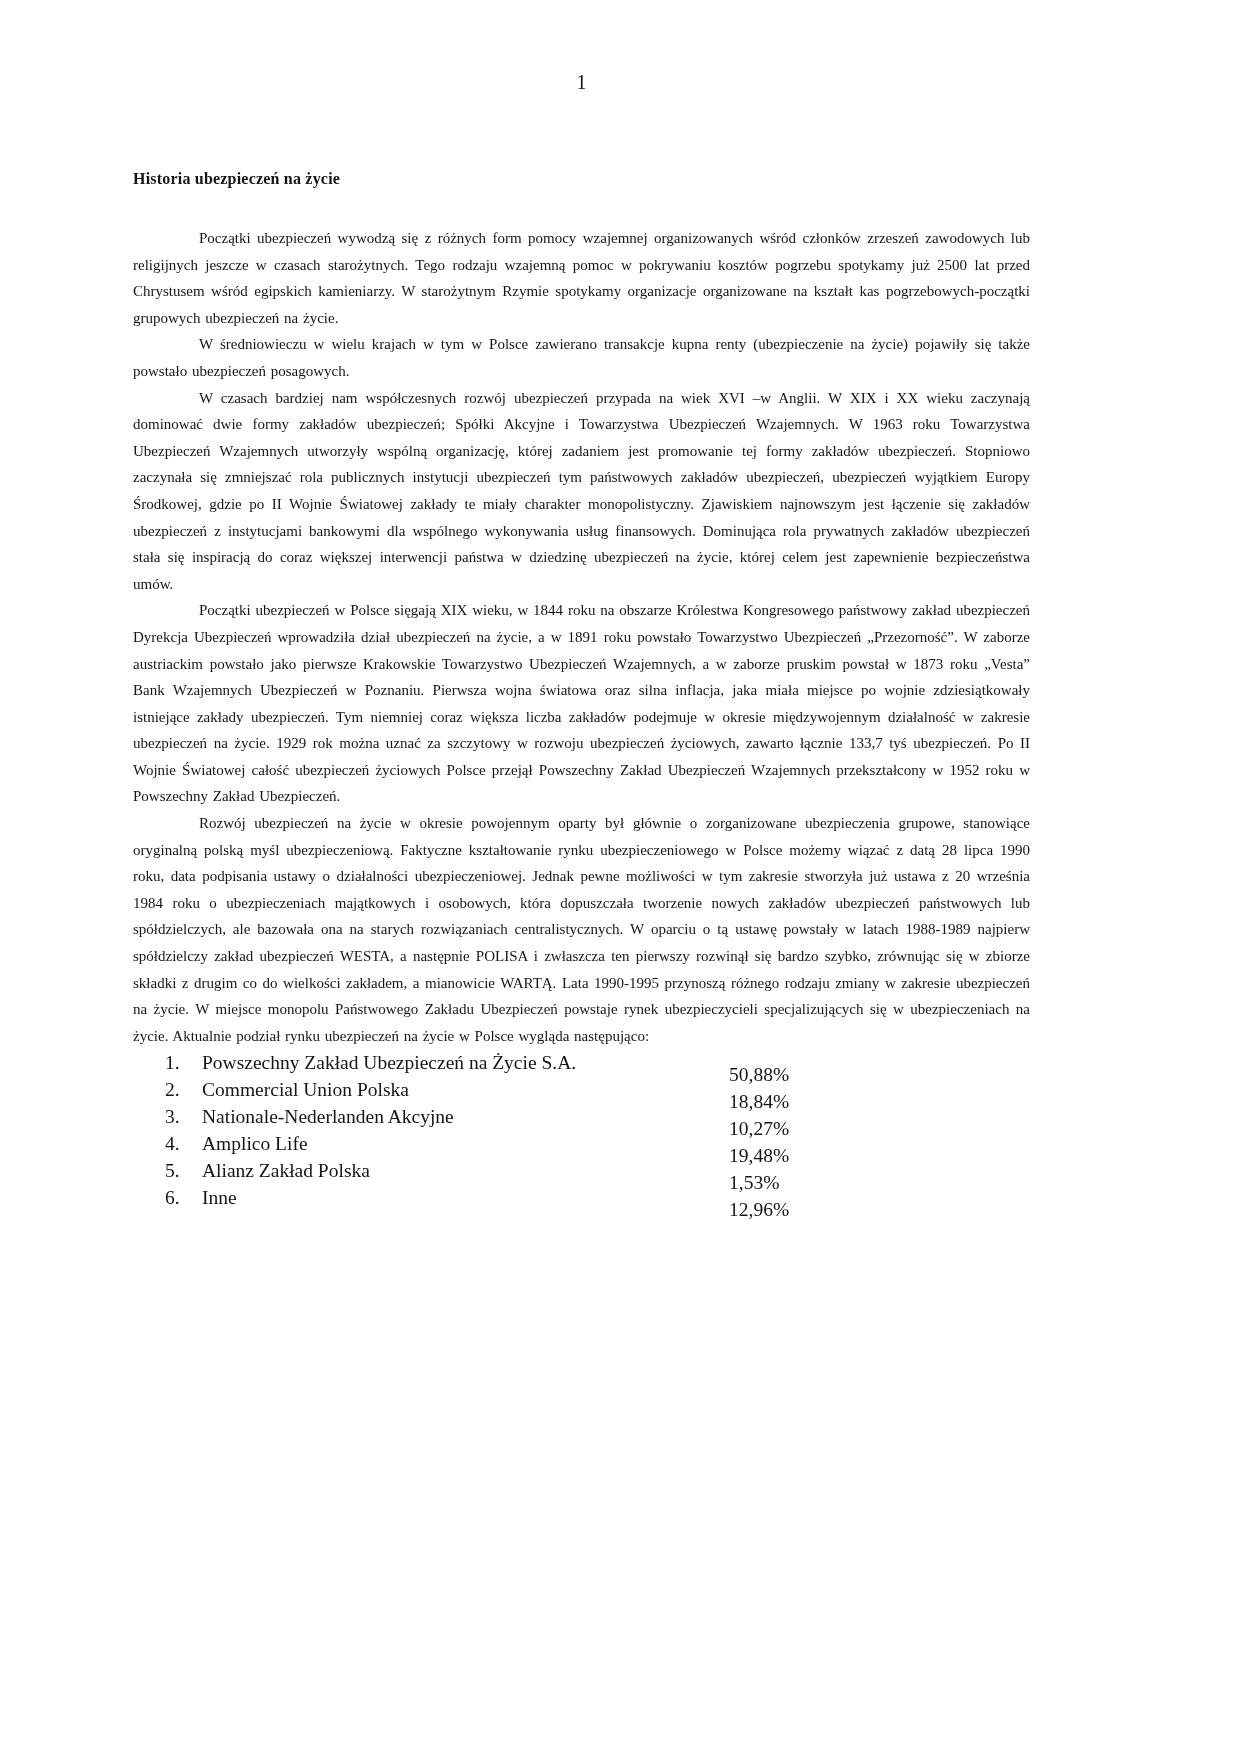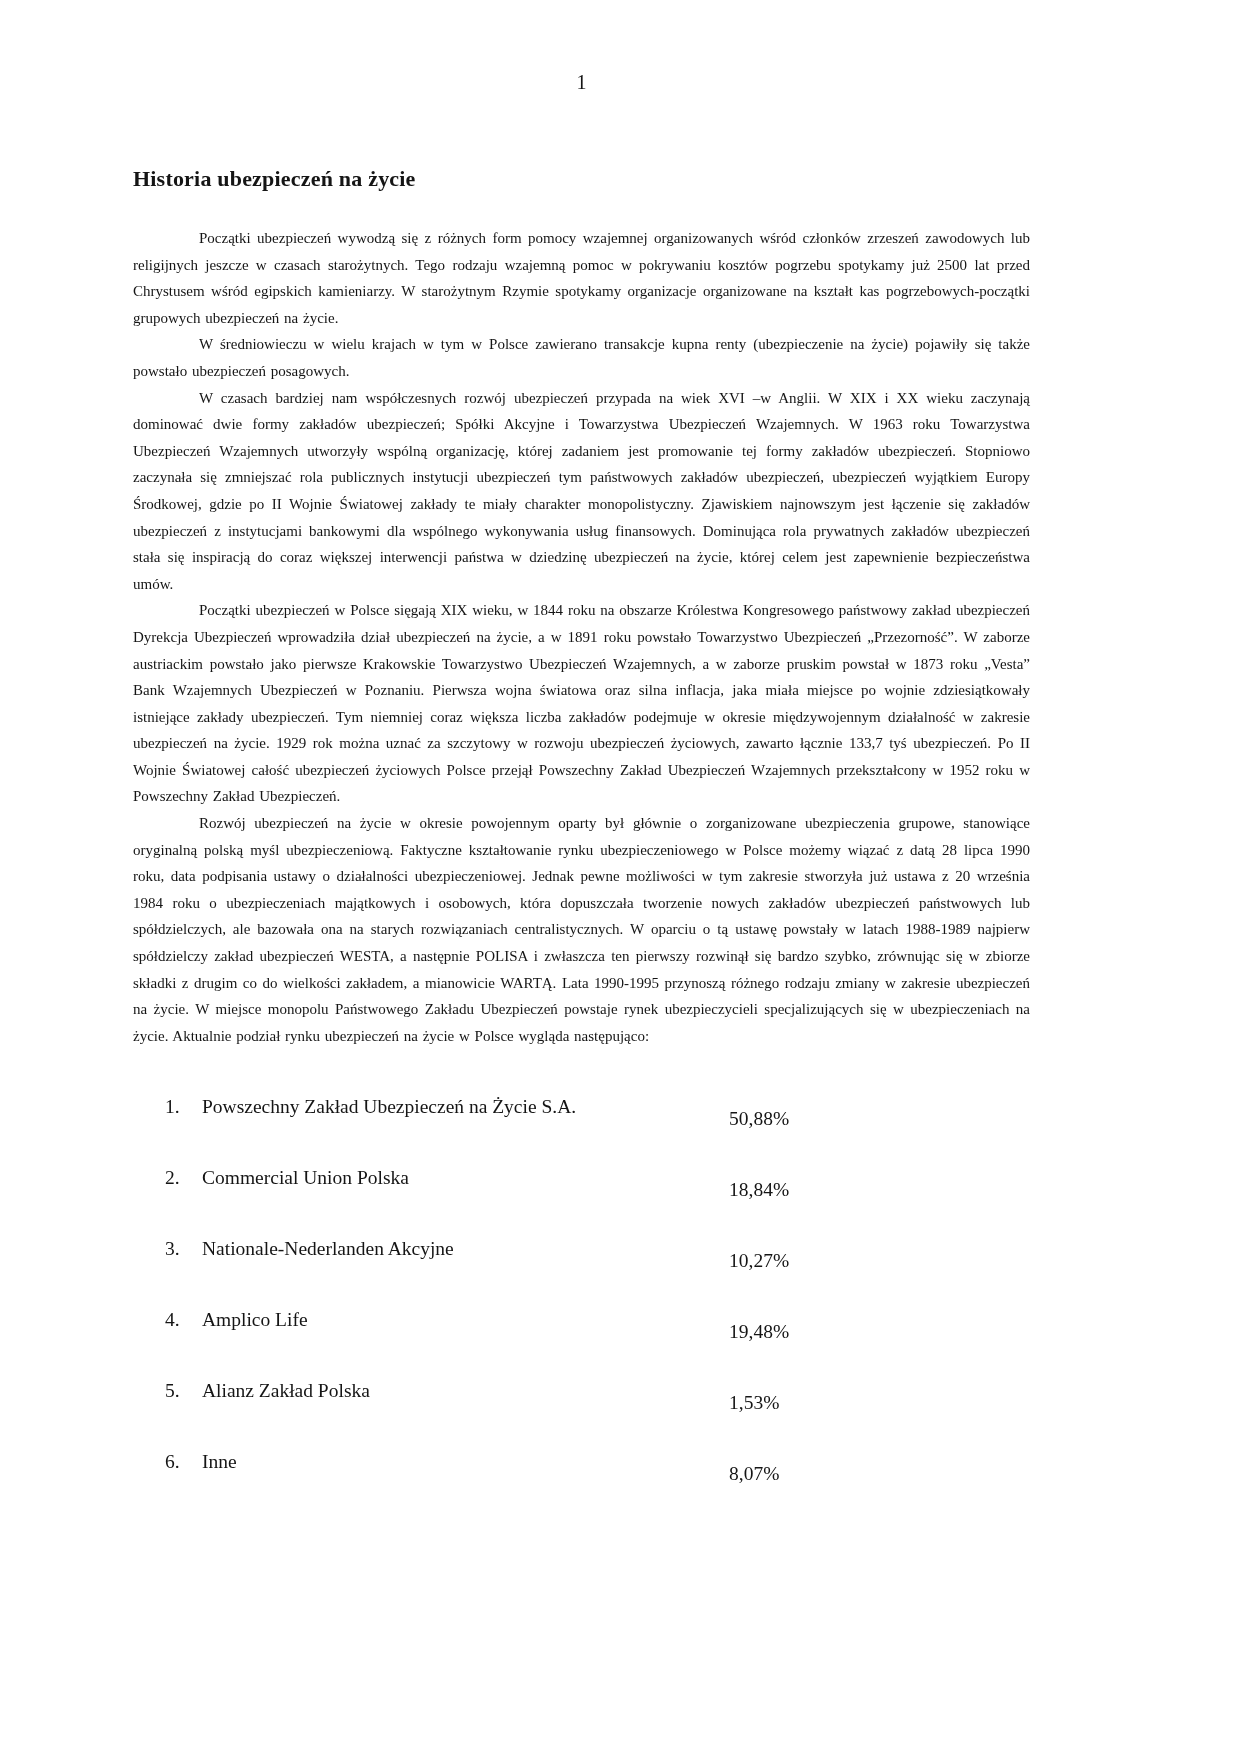--- a/index.html
+++ b/index.html
@@ -24,21 +24,21 @@
     width: 897px;
   }
   .page-number {
     margin-top: 70px;
     text-align: center;
     font-size: 20px;
     line-height: 24px;
   }
   .doc-title {
     margin-top: 72px;
-    font-size: 22px;
+    font-size: 16px;
     font-weight: bold;
     line-height: 26px;
     letter-spacing: 0.2px;
   }
   .body-text {
     margin-top: 33px;
   }
   .para {
     margin: 0;
     font-size: 15px;
@@ -50,21 +50,20 @@
   .market-list {
     margin: 0;
     padding: 0;
     list-style: none;
   }
   .market-row {
     position: relative;
     font-size: 19.5px;
     line-height: 27px;
     padding-left: 32px;
-    margin-top: 44px;
   }
   .item-number {
     display: inline-block;
     width: 37px;
   }
   .item-share {
     position: absolute;
     left: 596px;
     top: 12px;
   }
@@ -102,19 +101,19 @@
         <li class="market-row">
           <span class="item-number">4.</span><span class="item-name">Amplico Life</span>
           <span class="item-share">19,48%</span>
         </li>
         <li class="market-row">
           <span class="item-number">5.</span><span class="item-name">Alianz Zakład Polska</span>
           <span class="item-share">1,53%</span>
         </li>
         <li class="market-row">
           <span class="item-number">6.</span><span class="item-name">Inne</span>
-          <span class="item-share">8,07%</span>
+          <span class="item-share">12,96%</span>
         </li>
       </ol>
     </div>
 
   </div>
 </div>
 
 </body></html>

